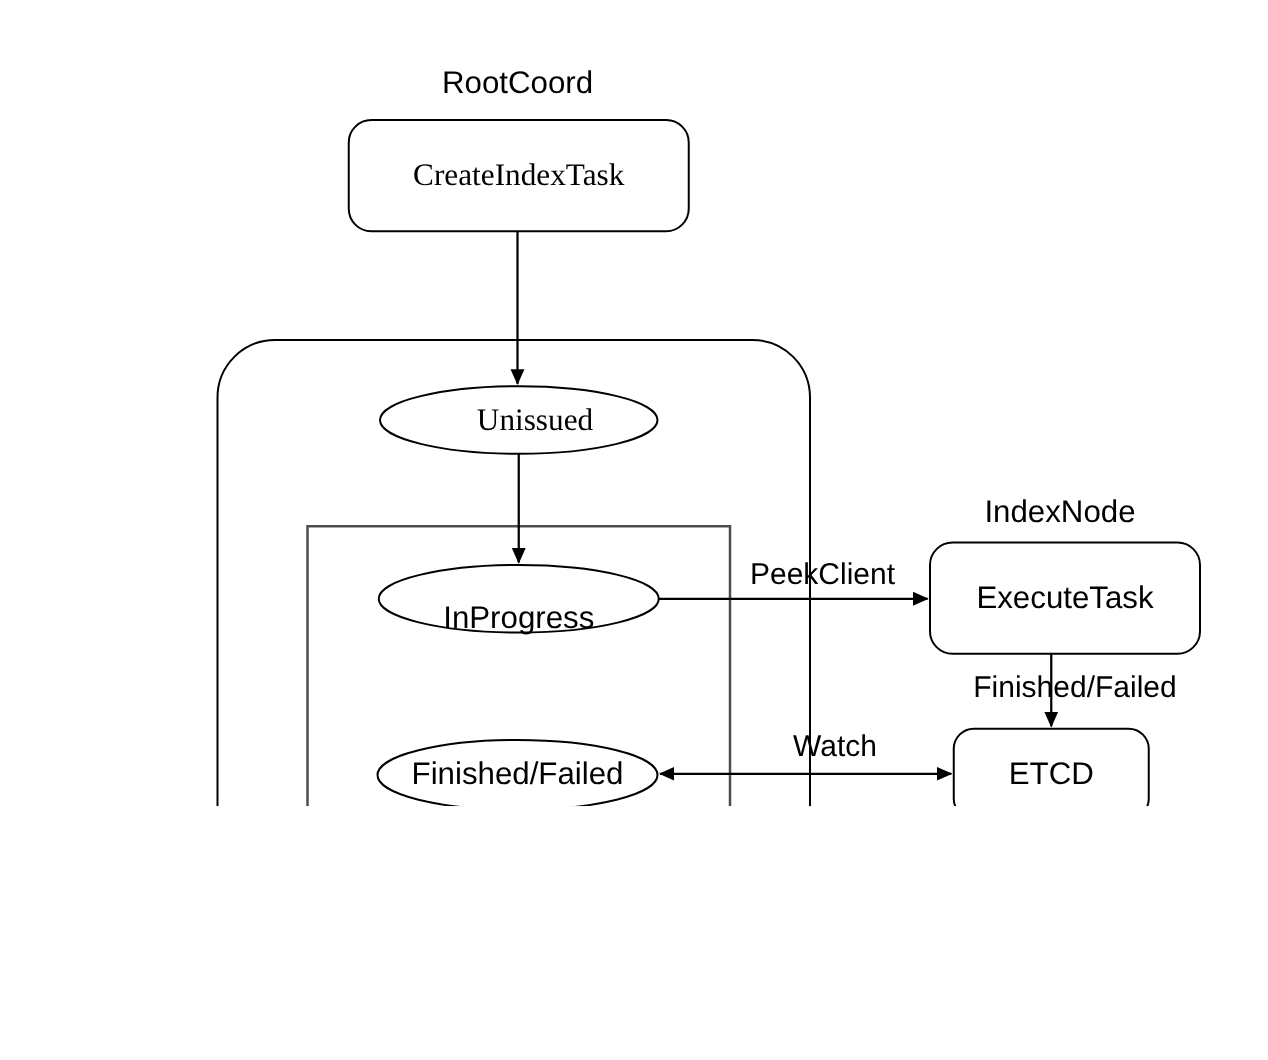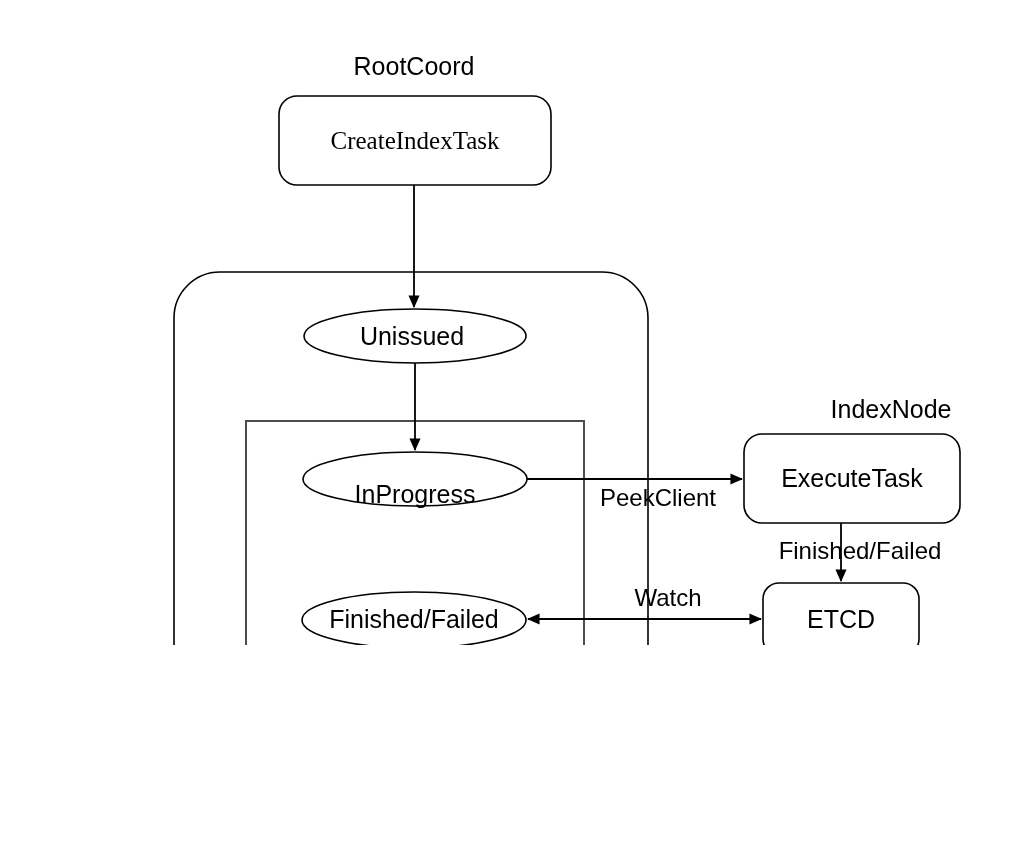--- a/index.html
+++ b/index.html
@@ -76,33 +76,33 @@
 
     <line x1="841" y1="523" x2="841" y2="581" stroke="#000000" stroke-width="1.8" marker-end="url(#arrow-end)"></line>
 
     <line x1="528" y1="619" x2="761" y2="619" stroke="#000000" stroke-width="1.8" marker-start="url(#arrow-start)" marker-end="url(#arrow-end)"></line>
   </svg>
 
   <div class="lbl group-text" style="left:414px; top:67px;">RootCoord</div>
 
   <div class="lbl node-text" style="left:415px; top:141px;font-family:Liberation Serif, serif;">CreateIndexTask</div>
 
-  <div class="lbl node-text" style="left:412px; top:337px;">Unissued</div>
+  <div class="lbl node-text" style="left:428px; top:337px;font-family:Liberation Serif, serif;">Unissued</div>
 
   <div class="lbl node-text" style="left:415px; top:495px;">InProgress</div>
 
   <div class="lbl node-text" style="left:414px; top:620px;">Finished/Failed</div>
 
   <div class="lbl node-text" style="left:852px; top:479px;">ExecuteTask</div>
 
   <div class="lbl node-text" style="left:841px; top:620px;">ETCD</div>
 
-  <div class="lbl group-text" style="left:848px; top:410px;margin-left:43px;">IndexNode</div>
+  <div class="lbl group-text" style="left:848px; top:410px;">IndexNode</div>
 
 
 
-  <div class="lbl edge-text" style="left:658px; top:460px;margin-top:38px;">PeekClient</div>
+  <div class="lbl edge-text" style="left:658px; top:460px;">PeekClient</div>
 
   <div class="lbl edge-text" style="left:860px; top:551px;">Finished/Failed</div>
 
   <div class="lbl edge-text" style="left:668px; top:598px;">Watch</div>
 
 </div>
 
 </body></html>

